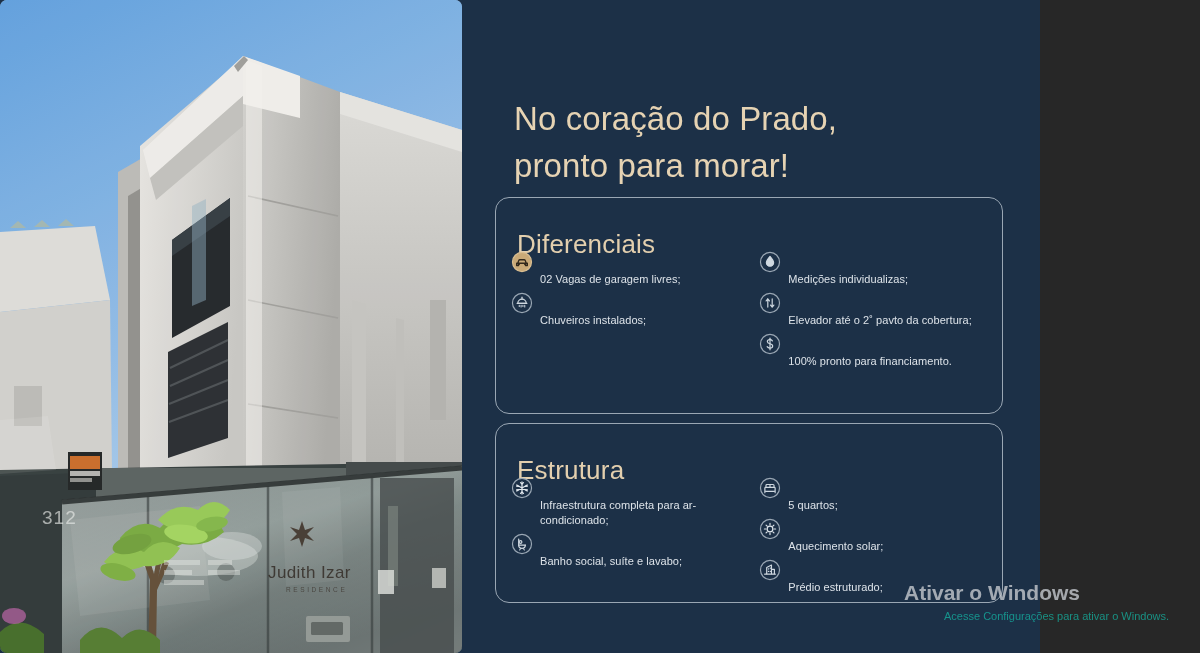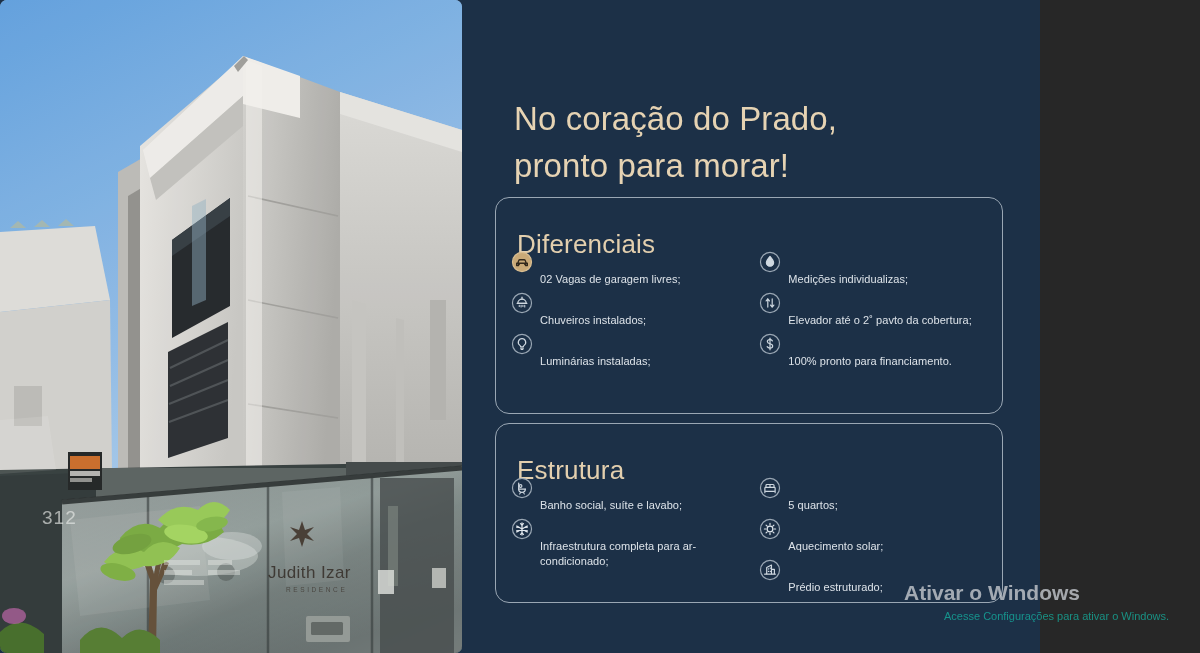--- a/index.html
+++ b/index.html
@@ -346,30 +346,20 @@
                   <path d="M7.4 12.4c0-2.6 2.1-4.6 4.6-4.6s4.6 2 4.6 4.6z" fill="none" stroke="#cfd8e0" stroke-width="1.3" stroke-linejoin="round"></path>
                   <path d="M6.6 12.4h10.8" stroke="#cfd8e0" stroke-width="1.3" stroke-linecap="round"></path>
                   <g stroke="#cfd8e0" stroke-width="1.15" stroke-linecap="round">
                     <path d="M9 14.4v1.3M11 14.4v1.9M13 14.4v1.3M15 14.4v1.9"></path>
                   </g>
                 </svg>
               </span>
               <span class="txt">Chuveiros instalados;</span>
             </div>
 
-            <div class="feat">
-              <span class="glyph">
-                <svg viewBox="0 0 24 24">
-                  <circle cx="12" cy="12" r="10.4" fill="none" stroke="#9aa7b4" stroke-width="1.3"></circle>
-                  <path d="M12 6.2a4 4 0 0 0-2.3 7.3c.5.4.8 1 .8 1.6h3c0-.6.3-1.2.8-1.6A4 4 0 0 0 12 6.2z" fill="none" stroke="#cfd8e0" stroke-width="1.3" stroke-linejoin="round"></path>
-                  <path d="M10.5 16.6h3M11 18h2" stroke="#cfd8e0" stroke-width="1.25" stroke-linecap="round"></path>
-                </svg>
-              </span>
-              <span class="txt">Luminárias instaladas;</span>
-            </div>
 
           </div>
 
           <div class="col right">
 
             <div class="feat">
               <span class="glyph">
                 <svg viewBox="0 0 24 24">
                   <circle cx="12" cy="12" r="10.4" fill="none" stroke="#9aa7b4" stroke-width="1.3"></circle>
                   <path d="M12 5.8c2.6 3 4 5 4 6.9a4 4 0 0 1-8 0c0-1.9 1.4-3.9 4-6.9z" fill="#cfd8e0" stroke="#cfd8e0" stroke-width="1.2" stroke-linejoin="round"></path>
@@ -402,46 +392,46 @@
 
           </div>
         </div>
       </section>
 
       <section class="card" id="card-estrutura">
         <h2 class="card-title">Estrutura</h2>
         <div class="cols">
 
           <div class="col left">
-
-            <div class="feat">
-              <span class="glyph">
-                <svg viewBox="0 0 24 24">
-                  <circle cx="12" cy="12" r="10.4" fill="none" stroke="#9aa7b4" stroke-width="1.3"></circle>
-                  <path d="M8.4 6.6v6.6c0 2 1.6 3.6 3.6 3.6s3.6-1.6 3.6-3.6" fill="none" stroke="#cfd8e0" stroke-width="1.35" stroke-linecap="round"></path>
-                  <path d="M8.4 13.2h7.2" stroke="#cfd8e0" stroke-width="1.35" stroke-linecap="round"></path>
-                  <circle cx="10.4" cy="9.8" r="1.5" fill="none" stroke="#cfd8e0" stroke-width="1.2"></circle>
-                  <path d="M13.6 17.2l1 1.3M10.4 17.2l-1 1.3" stroke="#cfd8e0" stroke-width="1.15" stroke-linecap="round"></path>
-                </svg>
-              </span>
-              <span class="txt">Banho social, suíte e lavabo;</span>
-            </div>
 
             <div class="feat">
               <span class="glyph">
                 <svg viewBox="0 0 24 24">
                   <circle cx="12" cy="12" r="10.4" fill="none" stroke="#9aa7b4" stroke-width="1.3"></circle>
                   <g stroke="#e2e8ee" stroke-width="1.35" stroke-linecap="round">
                     <path d="M12 5.4v13.2M6.3 8.7l11.4 6.6M17.7 8.7L6.3 15.3"></path>
                     <path d="M12 7.6l-1.6-1.5M12 7.6l1.6-1.5M12 16.4l-1.6 1.5M12 16.4l1.6 1.5"></path>
                     <path d="M8.2 10.2l-2.1-.3M8.2 13.8l-2.1.3M15.8 10.2l2.1-.3M15.8 13.8l2.1.3"></path>
                   </g>
                 </svg>
               </span>
               <span class="txt">Infraestrutura completa para ar-condicionado;</span>
+            </div>
+
+            <div class="feat">
+              <span class="glyph">
+                <svg viewBox="0 0 24 24">
+                  <circle cx="12" cy="12" r="10.4" fill="none" stroke="#9aa7b4" stroke-width="1.3"></circle>
+                  <path d="M8.4 6.6v6.6c0 2 1.6 3.6 3.6 3.6s3.6-1.6 3.6-3.6" fill="none" stroke="#cfd8e0" stroke-width="1.35" stroke-linecap="round"></path>
+                  <path d="M8.4 13.2h7.2" stroke="#cfd8e0" stroke-width="1.35" stroke-linecap="round"></path>
+                  <circle cx="10.4" cy="9.8" r="1.5" fill="none" stroke="#cfd8e0" stroke-width="1.2"></circle>
+                  <path d="M13.6 17.2l1 1.3M10.4 17.2l-1 1.3" stroke="#cfd8e0" stroke-width="1.15" stroke-linecap="round"></path>
+                </svg>
+              </span>
+              <span class="txt">Banho social, suíte e lavabo;</span>
             </div>
 
           </div>
 
           <div class="col right">
 
             <div class="feat">
               <span class="glyph">
                 <svg viewBox="0 0 24 24">
                   <circle cx="12" cy="12" r="10.4" fill="none" stroke="#9aa7b4" stroke-width="1.3"></circle>

